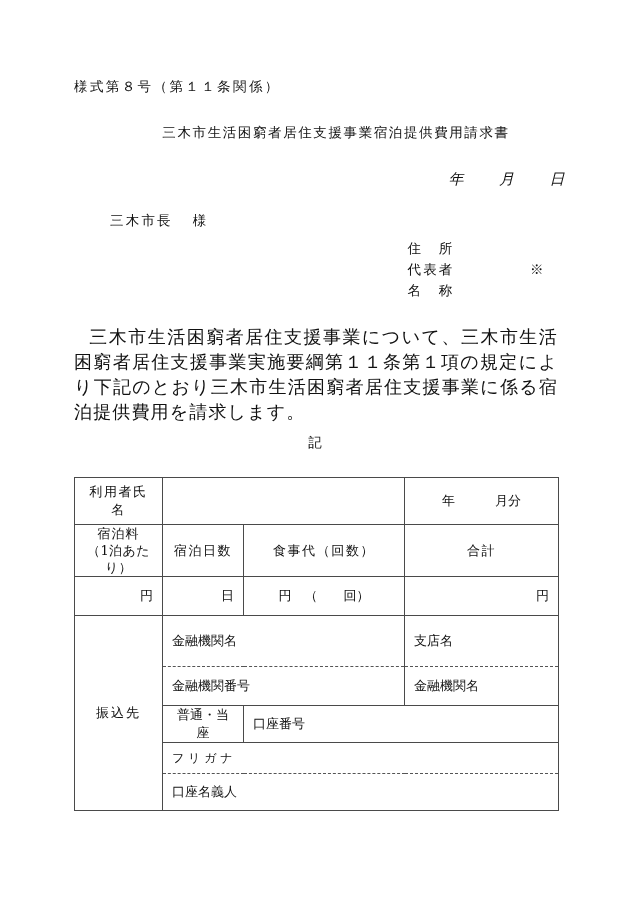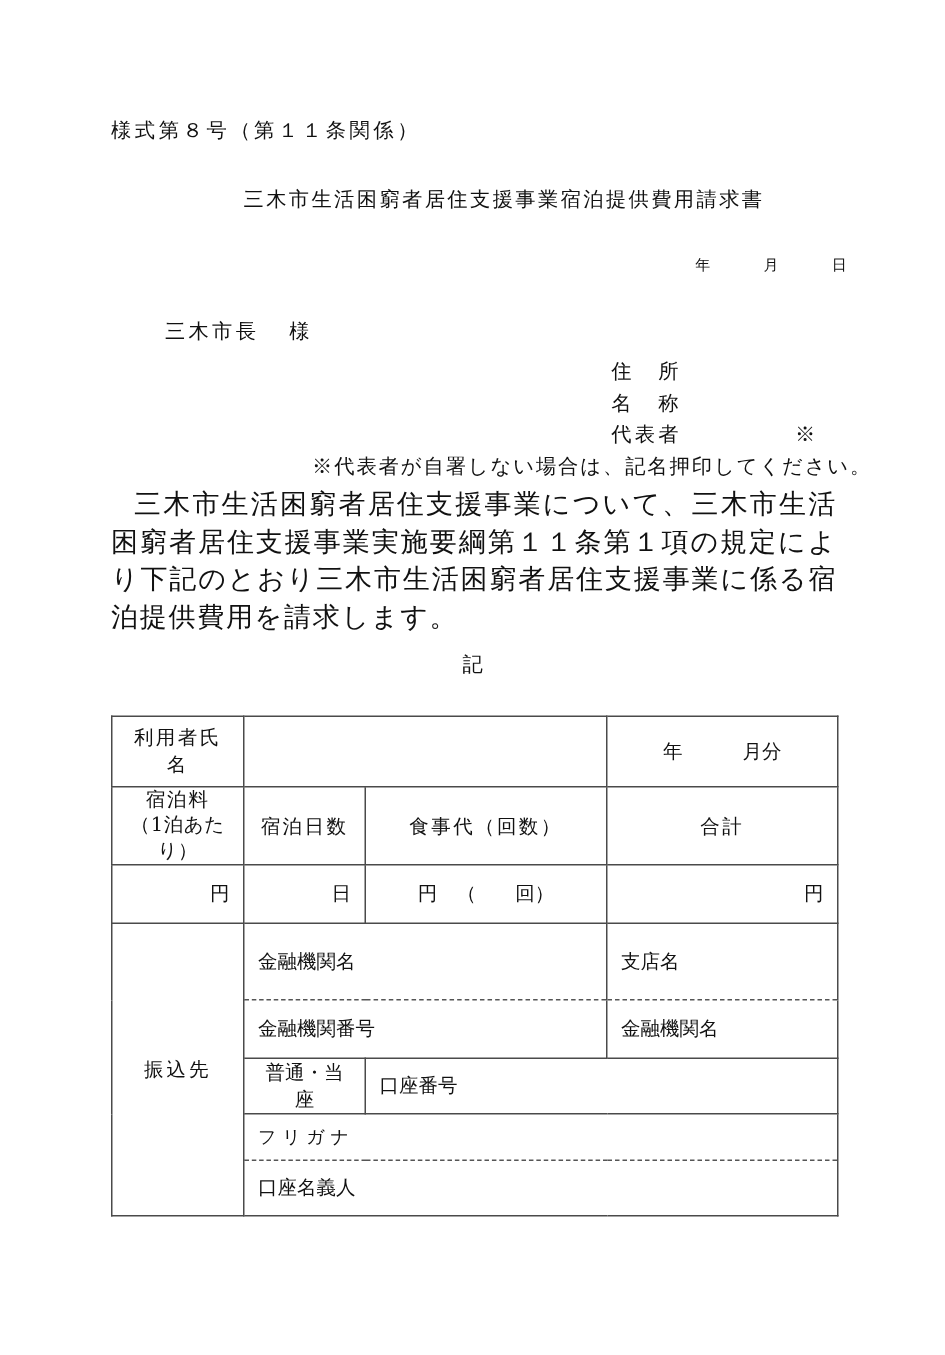--- a/index.html
+++ b/index.html
@@ -44,23 +44,24 @@
     font-size: 13.5px;
     letter-spacing: 1.6px;
     white-space: nowrap;
     margin-left: 21px;
   }
 
   .date-line {
     position: absolute;
     right: 64px;
     top: 170px;
-    font-size: 10px;
+    font-size: 15px;
     letter-spacing: 1.5px;
     white-space: nowrap;
+    font-style: italic;
   }
   .date-line .gap { display: inline-block; width: 34px; }
 
   .addressee {
     position: absolute;
     left: 110px;
     top: 212px;
     font-size: 13.5px;
     letter-spacing: 2.2px;
     white-space: nowrap;
@@ -180,29 +181,28 @@
 
   <div class="addressee">
     <span>三木市長</span><span class="hon">様</span>
   </div>
 
   <div class="applicant">
     <div class="applicant-row">
       <span class="lbl">住　所</span>
     </div>
     <div class="applicant-row">
-      <span class="lbl">名　称</span>
-    </div>
-    <div class="applicant-row">
       <span class="lbl">代表者</span>
       <span class="mark">※</span>
     </div>
+    <div class="applicant-row">
+      <span class="lbl">名　称</span>
+    </div>
   </div>
 
-  <div class="note-line">※代表者が自署しない場合は、記名押印してください。</div>
 
   <div class="body-text"><span class="indent"></span><span>三木市生活困窮者居住支援事業について、三木市生活困窮者居住支援事業実施要綱第１１条第１項の規定により下記のとおり三木市生活困窮者居住支援事業に係る宿泊提供費用を請求します。</span></div>
 
   <div class="ki-mark">記</div>
 
   <table class="form-table">
     <colgroup>
       <col style="width:88px">
       <col style="width:81px">
       <col style="width:161px">

